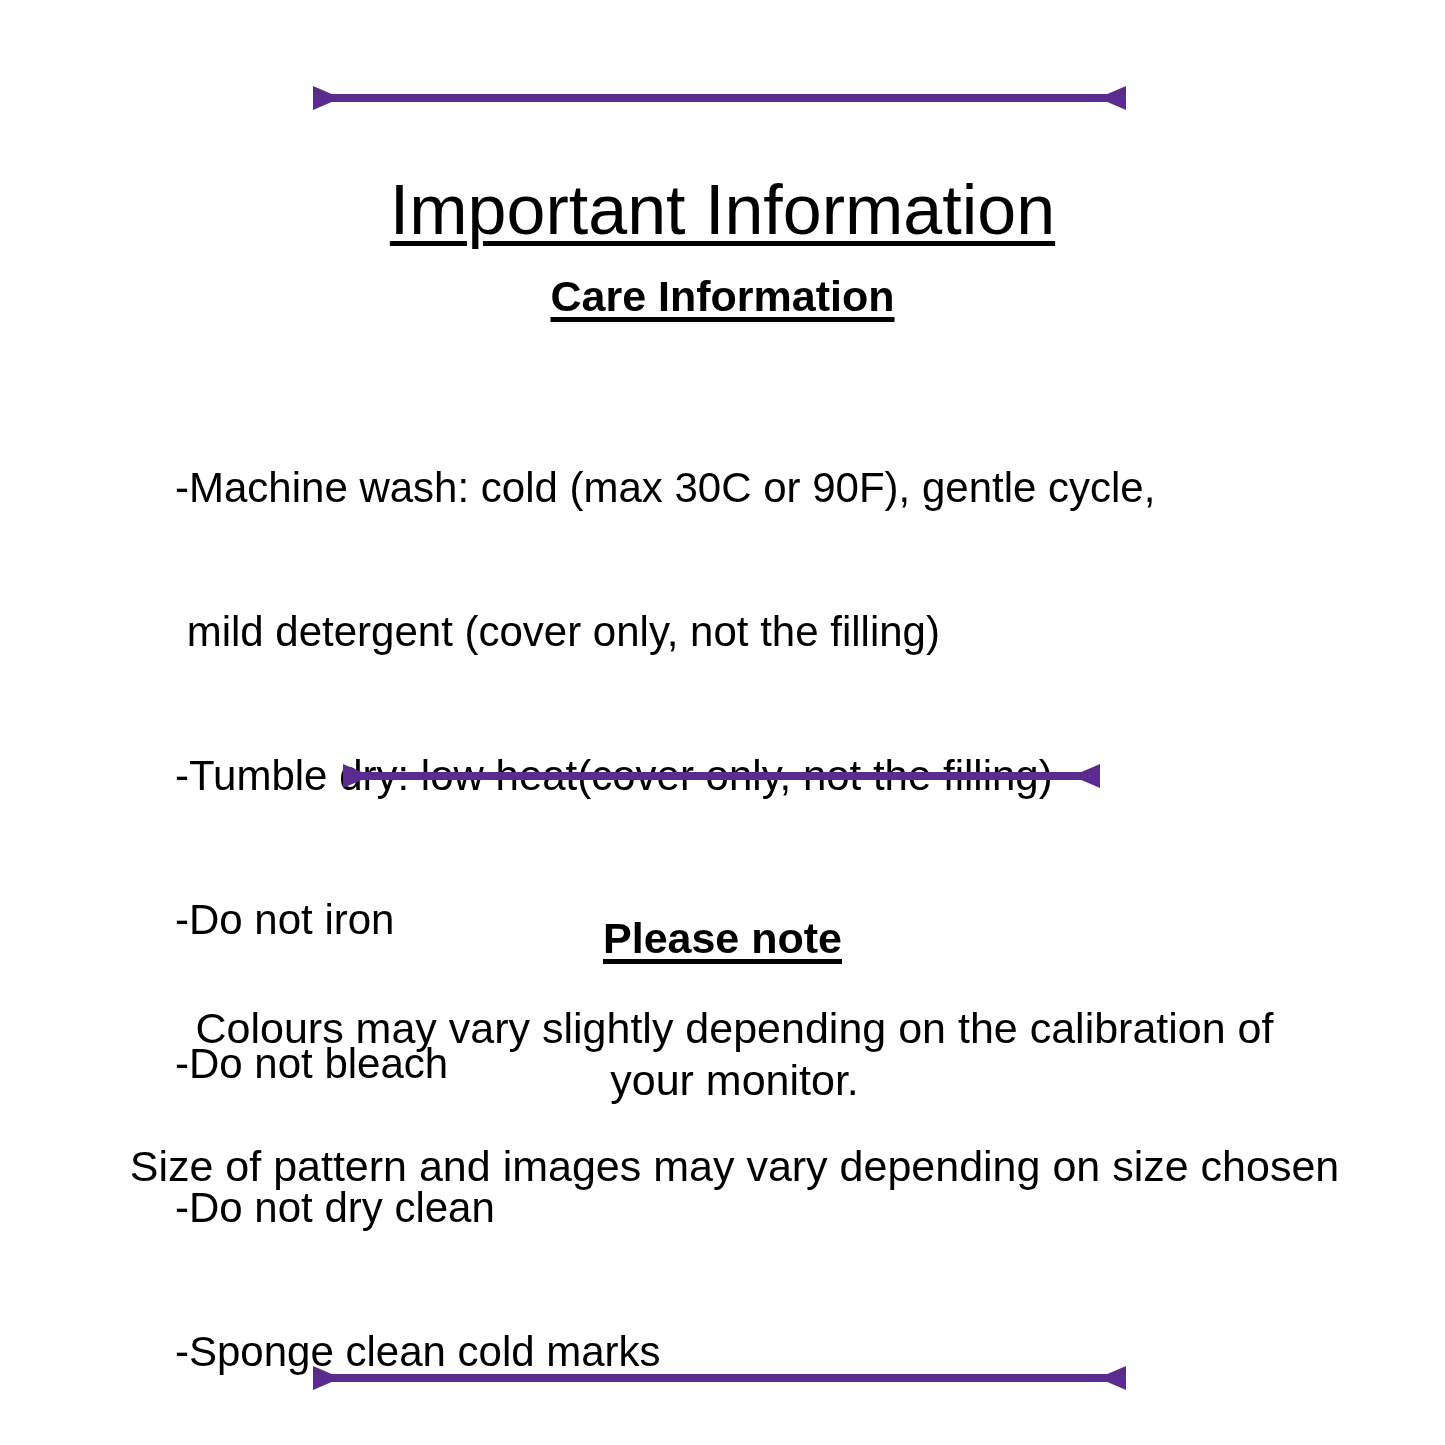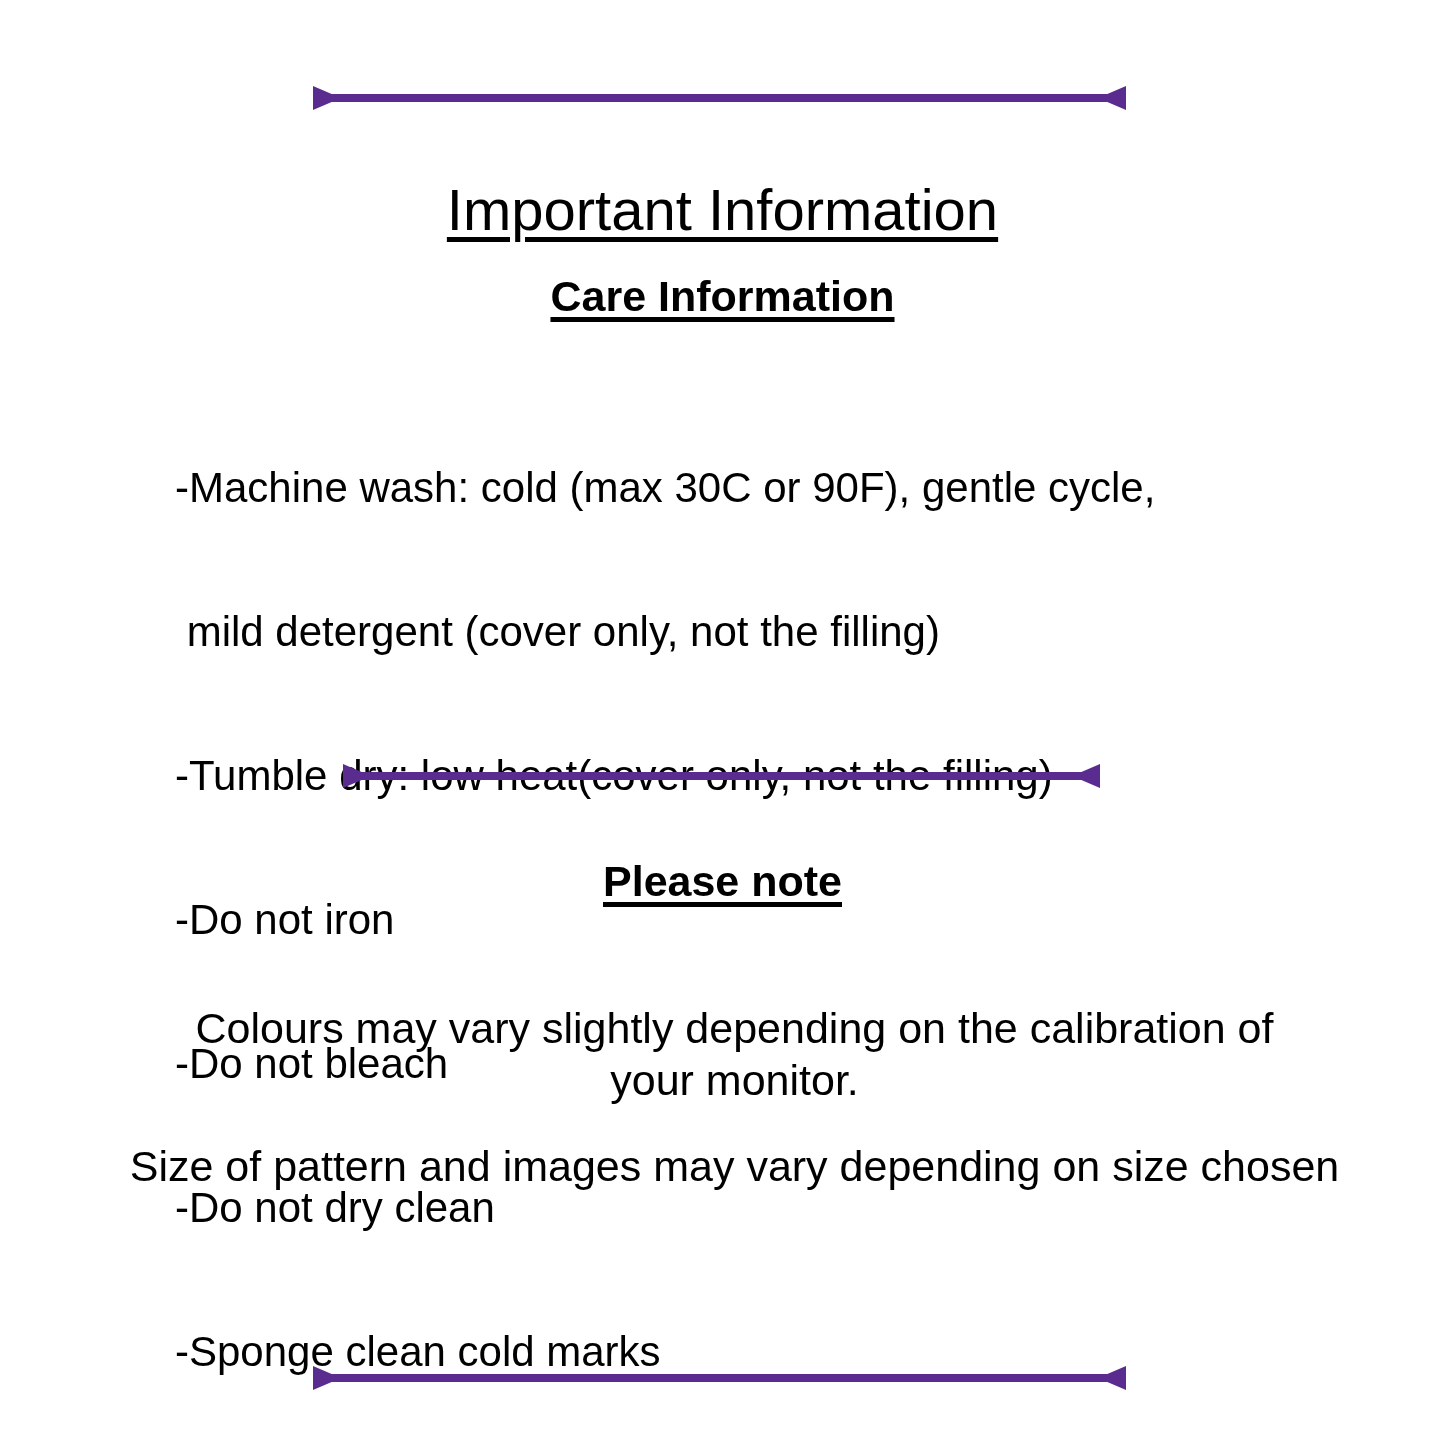--- a/index.html
+++ b/index.html
@@ -53,41 +53,41 @@
   #divider-middle { top: 764px;  left: 343px; width: 757px; }
   #divider-bottom { top: 1366px; left: 313px; width: 813px; }
 
   
   .page-title {
     position: absolute;
     top: 170px;
     left: 0;
     width: 100%;
     text-align: center;
-    font-size: 58px;
+    font-size: 70px;
     font-weight: 400;
     line-height: 80px;
     text-decoration: underline;
     text-decoration-thickness: 5px;
     text-underline-offset: 7px;
   }
   .section-heading {
     position: absolute;
     left: 0;
     width: 100%;
     text-align: center;
     font-size: 43px;
     font-weight: 700;
     line-height: 48px;
     text-decoration: underline;
     text-decoration-thickness: 5px;
     text-underline-offset: 6px;
   }
   #care-heading   { top: 272px; }
-  #please-heading { top: 857px; }
+  #please-heading { top: 914px; }
 
   
   .care-list {
     position: absolute;
     top: 368px;
     left: 175px;
     right: 60px;
     font-size: 42px;
     line-height: 48px;
     white-space: pre-wrap;

